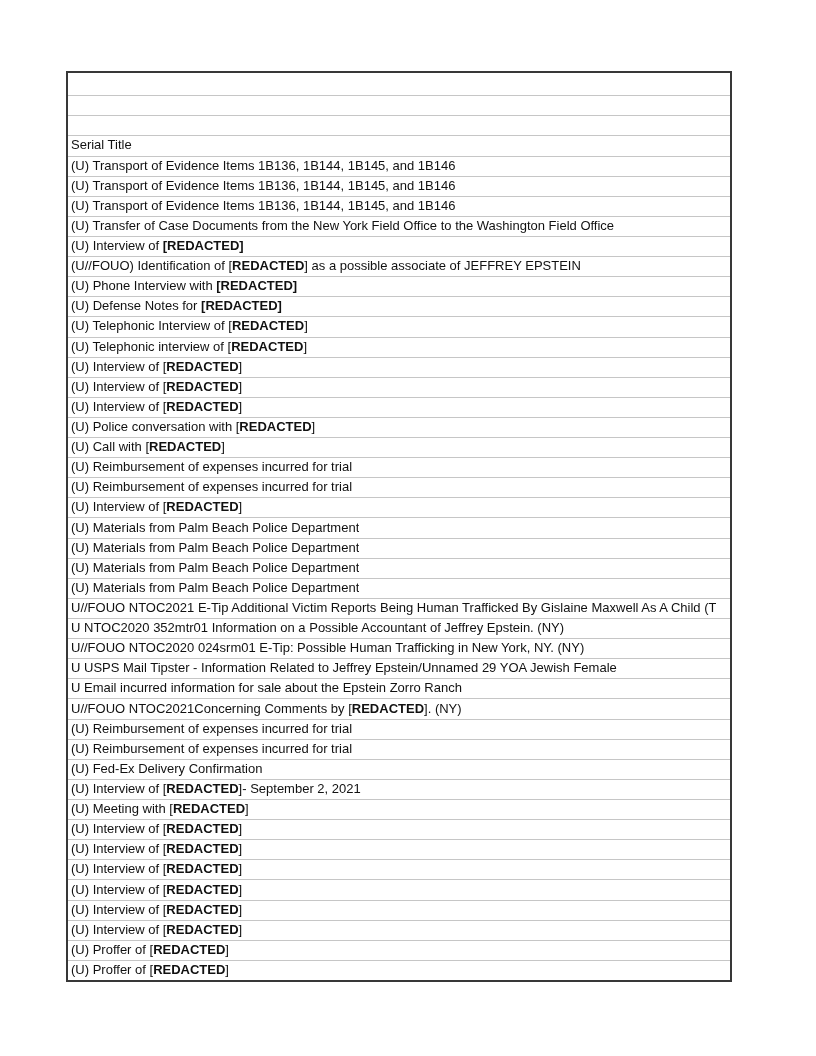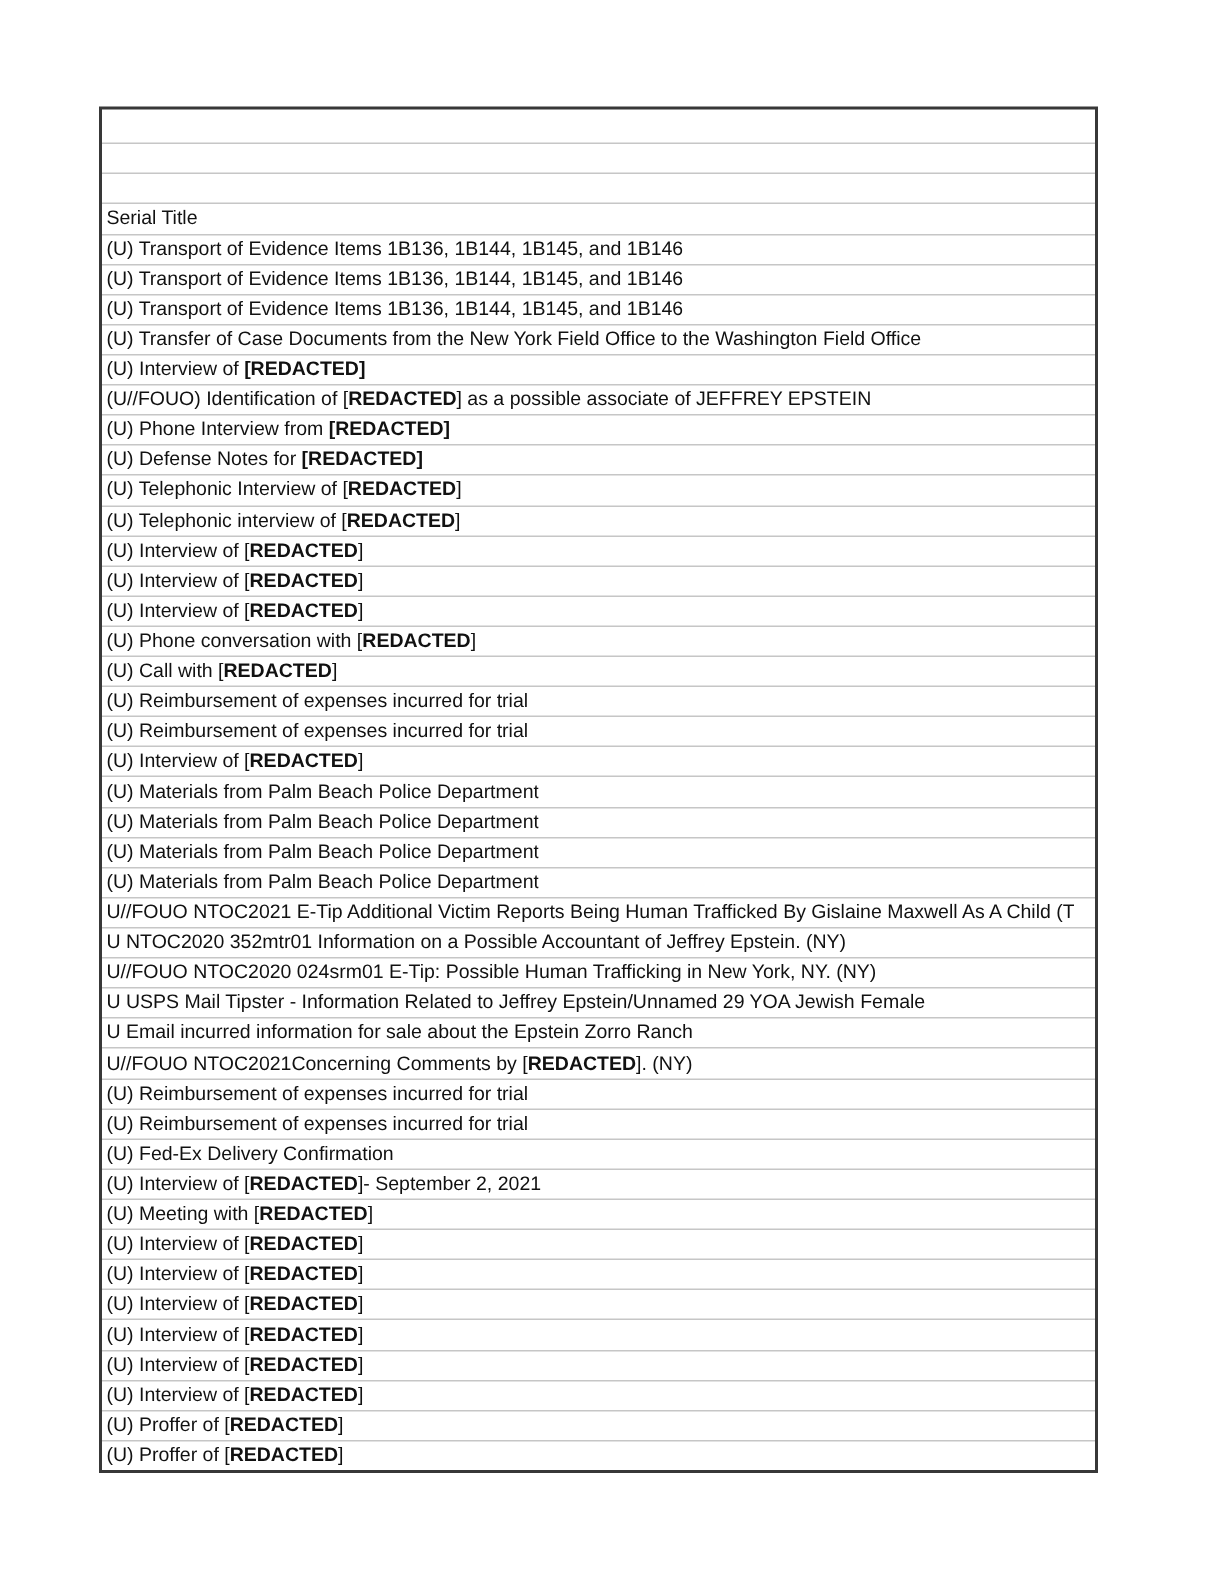--- a/index.html
+++ b/index.html
@@ -56,42 +56,42 @@
       <div class="row">
         <div class="cell"><span>(U) Transfer of Case Documents from the New York Field Office to the Washington Field Office</span></div>
       </div>
       <div class="row">
         <div class="cell"><span>(U) Interview of </span><span class="b">[REDACTED]</span></div>
       </div>
       <div class="row">
         <div class="cell"><span>(U//FOUO) Identification of [</span><span class="b">REDACTED</span><span>] as a possible associate of JEFFREY EPSTEIN</span></div>
       </div>
       <div class="row">
-        <div class="cell"><span>(U) Phone Interview from </span><span class="b">[REDACTED]</span></div>
+        <div class="cell"><span>(U) Phone Interview with </span><span class="b">[REDACTED]</span></div>
       </div>
       <div class="row">
         <div class="cell"><span>(U) Defense Notes for </span><span class="b">[REDACTED]</span></div>
       </div>
       <div class="row">
         <div class="cell"><span>(U) Telephonic Interview of [</span><span class="b">REDACTED</span><span>]</span></div>
       </div>
       <div class="row">
         <div class="cell"><span>(U) Telephonic interview of [</span><span class="b">REDACTED</span><span>]</span></div>
       </div>
       <div class="row">
         <div class="cell"><span>(U) Interview of [</span><span class="b">REDACTED</span><span>]</span></div>
       </div>
       <div class="row">
         <div class="cell"><span>(U) Interview of [</span><span class="b">REDACTED</span><span>]</span></div>
       </div>
       <div class="row">
         <div class="cell"><span>(U) Interview of [</span><span class="b">REDACTED</span><span>]</span></div>
       </div>
       <div class="row">
-        <div class="cell"><span>(U) Phone conversation with [</span><span class="b">REDACTED</span><span>]</span></div>
+        <div class="cell"><span>(U) Police conversation with [</span><span class="b">REDACTED</span><span>]</span></div>
       </div>
       <div class="row">
         <div class="cell"><span>(U) Call with [</span><span class="b">REDACTED</span><span>]</span></div>
       </div>
       <div class="row">
         <div class="cell"><span>(U) Reimbursement of expenses incurred for trial</span></div>
       </div>
       <div class="row">
         <div class="cell"><span>(U) Reimbursement of expenses incurred for trial</span></div>
       </div>

